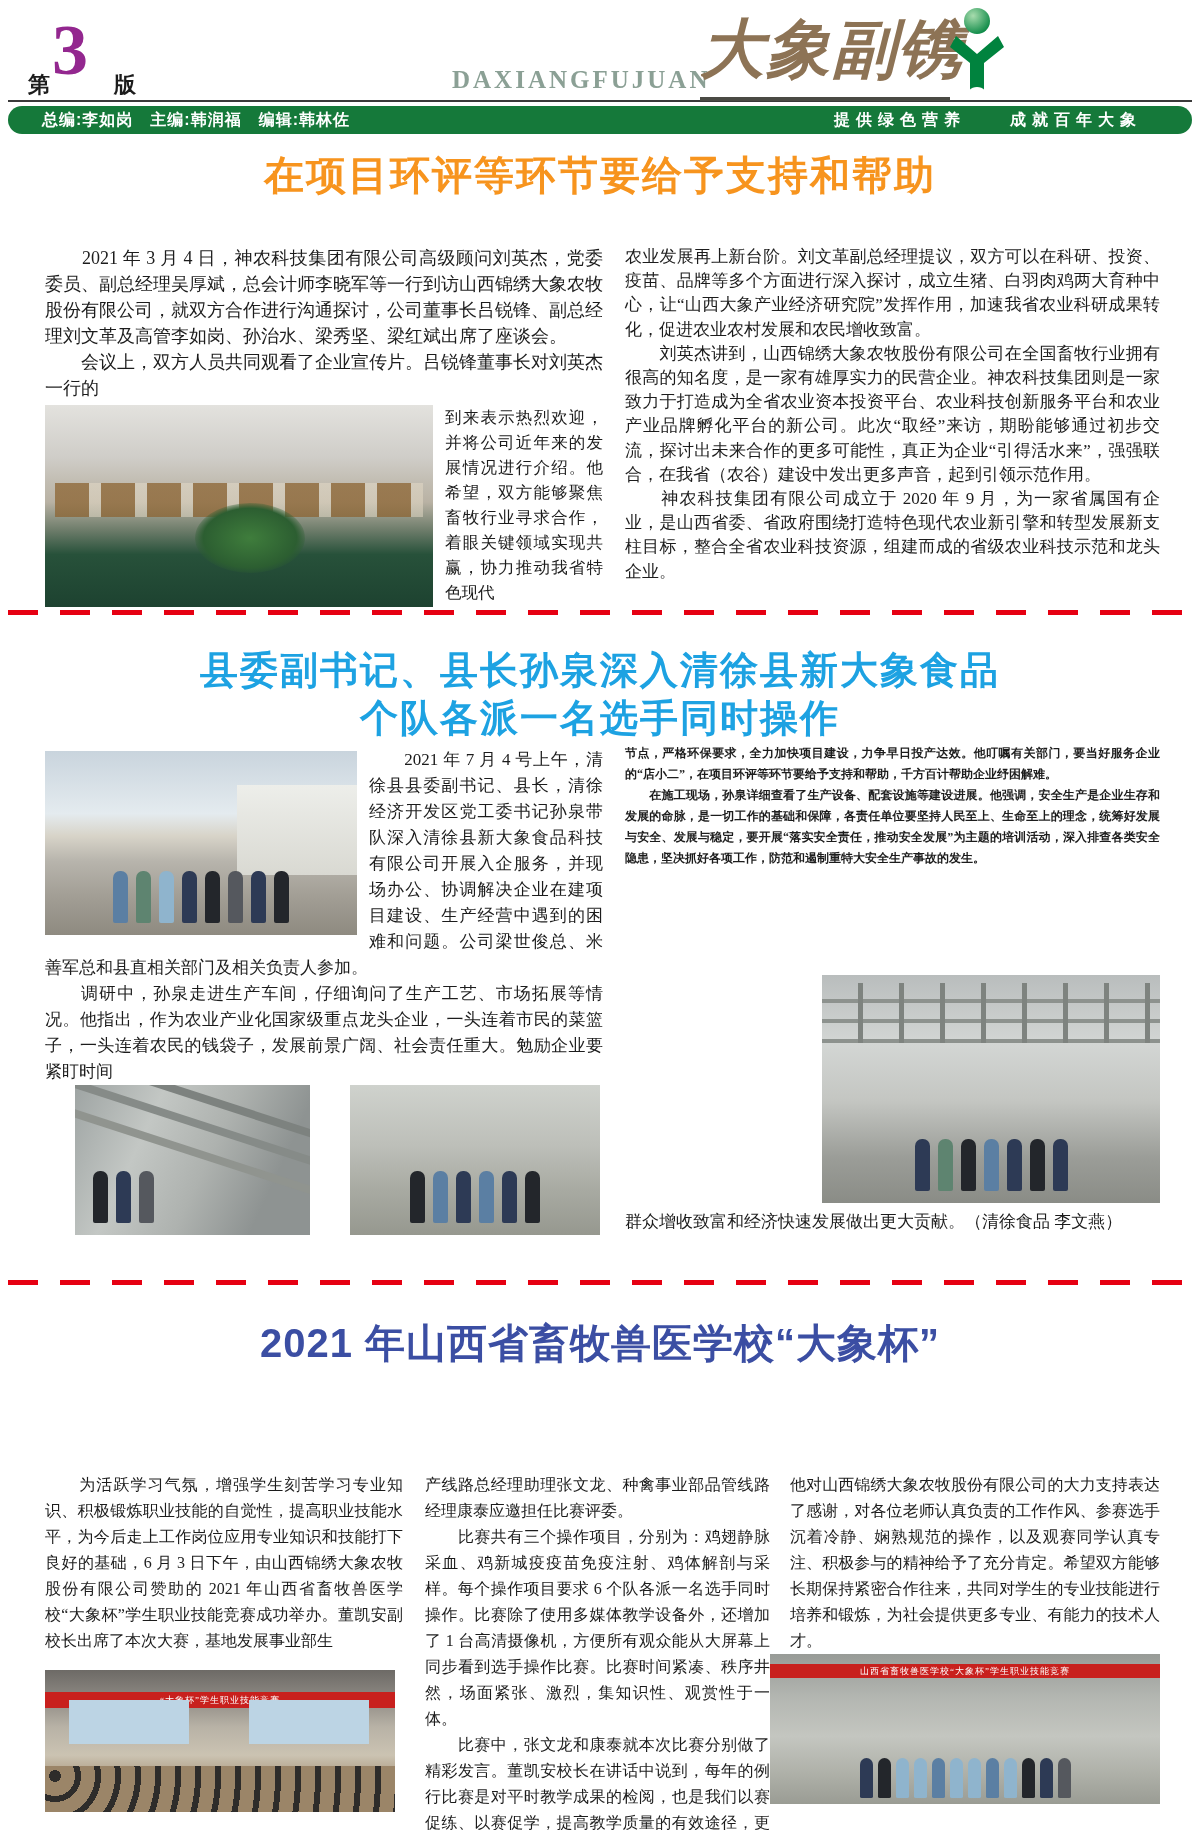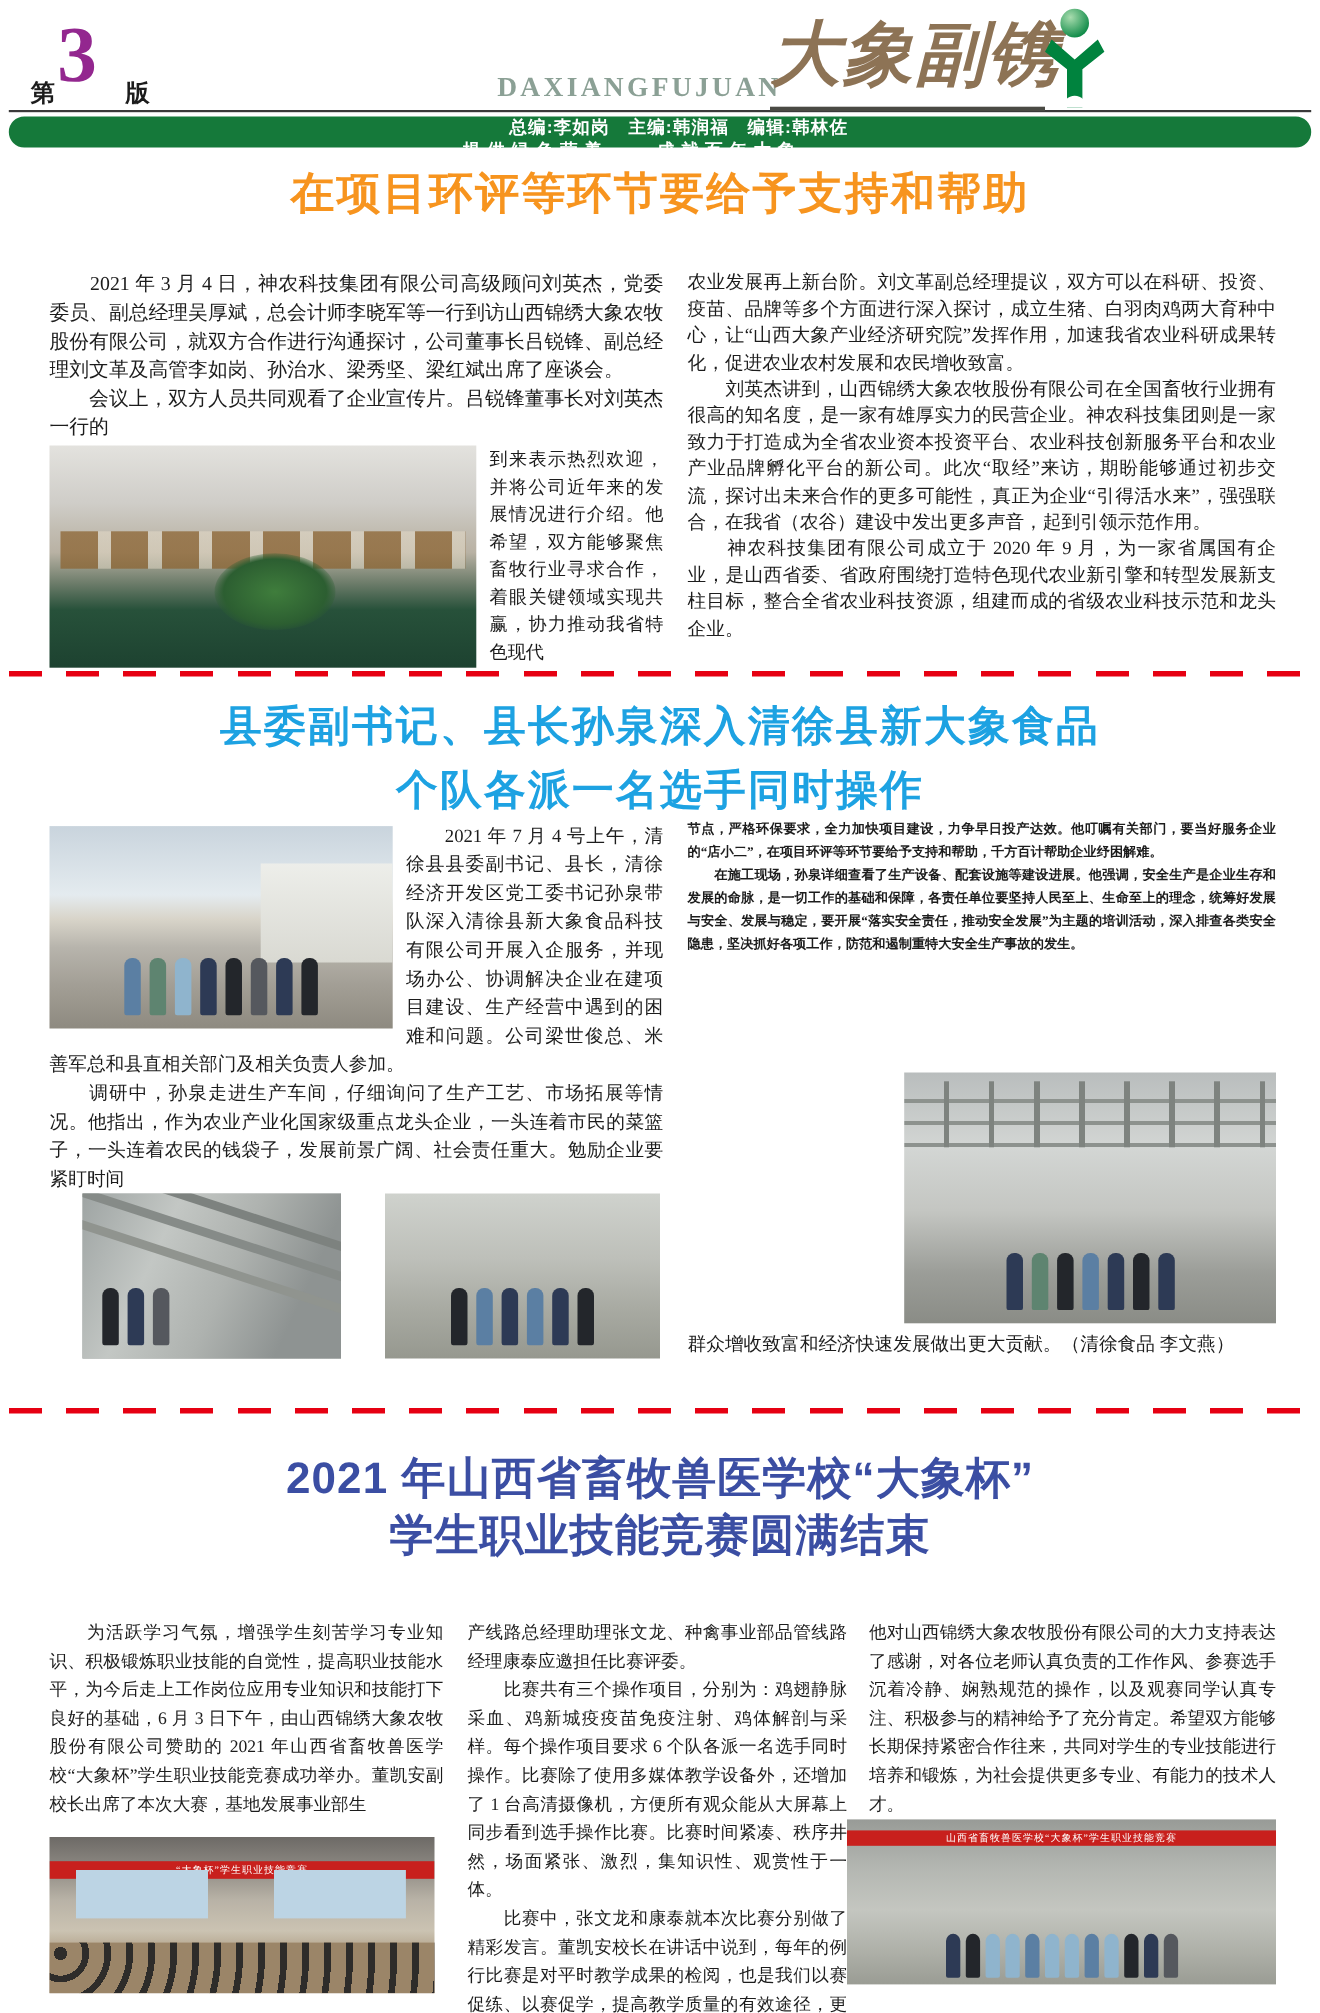--- a/index.html
+++ b/index.html
@@ -15,21 +15,21 @@
   #pageno{left:52px;top:14px;font-size:72px;font-weight:bold;color:#93278f;line-height:1;}
   #pageno-suffix{left:114px;top:70px;font-size:22px;font-weight:bold;}
   #head-rule{left:8px;top:100px;width:1184px;height:2px;background:#3a3a3a;}
   #masthead-rule{left:700px;top:97px;width:250px;height:4px;background:#4a4a44;}
   #masthead-roman{left:452px;top:66px;font-size:25px;letter-spacing:3px;color:#8ba095;
                   font-weight:bold;}
   #masthead-title{left:700px;top:8px;font-size:64px;font-weight:bold;color:#8d7355;
                   letter-spacing:2px;line-height:1.3;font-style:italic;}
   #brand-logo{left:944px;top:6px;width:66px;height:92px;}
   #infobar{left:8px;top:106px;width:1184px;height:28px;background:#15793a;border-radius:14px;
-           color:#fff;display:flex;justify-content:space-between;align-items:center;flex-direction:column;}
+           color:#fff;display:flex;justify-content:space-between;align-items:center;}
   #staff-line{margin-left:34px;font-size:16px;font-weight:bold;letter-spacing:1px;}
   #slogan{margin-right:50px;font-size:16px;font-weight:bold;letter-spacing:6px;}
 
   
   .red-dash{left:8px;width:1184px;height:5px;
             background:repeating-linear-gradient(90deg,#e60012 0 30px,transparent 30px 52px);}
 
   
   #a1{left:0;top:140px;width:1200px;height:470px;overflow:hidden;}
   #a1-title{position:absolute;left:0;top:8px;width:1200px;text-align:center;font-size:40px;
@@ -145,21 +145,21 @@
     <div id="a1-right">
       <p class="just">农业发展再上新台阶。刘文革副总经理提议，双方可以在科研、投资、疫苗、品牌等多个方面进行深入探讨，成立生猪、白羽肉鸡两大育种中心，让“山西大象产业经济研究院”发挥作用，加速我省农业科研成果转化，促进农业农村发展和农民增收致富。</p>
       <p class="just">　　刘英杰讲到，山西锦绣大象农牧股份有限公司在全国畜牧行业拥有很高的知名度，是一家有雄厚实力的民营企业。神农科技集团则是一家致力于打造成为全省农业资本投资平台、农业科技创新服务平台和农业产业品牌孵化平台的新公司。此次“取经”来访，期盼能够通过初步交流，探讨出未来合作的更多可能性，真正为企业“引得活水来”，强强联合，在我省（农谷）建设中发出更多声音，起到引领示范作用。</p>
       <p class="just">　　神农科技集团有限公司成立于 2020 年 9 月，为一家省属国有企业，是山西省委、省政府围绕打造特色现代农业新引擎和转型发展新支柱目标，整合全省农业科技资源，组建而成的省级农业科技示范和龙头企业。</p>
     </div>
   </div>
 
   <div class="abs red-dash" style="top:610px"></div>
 
   <div class="abs" id="a2">
-    <div class="a2-title" style="top:0">县委副书记、县长孙泉深入清徐县新大象食品</div>
+    <div class="a2-title" style="top:10px">县委副书记、县长孙泉深入清徐县新大象食品</div>
     <div class="a2-title" style="top:58px">个队各派一名选手同时操作</div>
 
     <div id="a2-left">
       <div class="photo" id="photo-outdoor">
         <div class="building"></div>
         <div class="figrow">
           <span class="fig f-blue"></span>
             <span class="fig f-teal"></span>
             <span class="fig f-lblue"></span>
           <span class="fig f-navy"></span>
@@ -213,21 +213,20 @@
       </div>
     </div>
 
     <div id="a2-bottom">群众增收致富和经济快速发展做出更大贡献。（清徐食品 李文燕）</div>
   </div>
 
   <div class="abs red-dash" style="top:1280px"></div>
 
   <div class="abs" id="a3">
     <div class="a3-title" style="top:14px">2021 年山西省畜牧兽医学校“大象杯”</div>
-    <div class="a3-title" style="top:66px">学生职业技能竞赛圆满结束</div>
 
     <div class="a3col" id="a3-col1">
       <p class="just">　　为活跃学习气氛，增强学生刻苦学习专业知识、积极锻炼职业技能的自觉性，提高职业技能水平，为今后走上工作岗位应用专业知识和技能打下良好的基础，6 月 3 日下午，由山西锦绣大象农牧股份有限公司赞助的 2021 年山西省畜牧兽医学校“大象杯”学生职业技能竞赛成功举办。董凯安副校长出席了本次大赛，基地发展事业部生</p>
     </div>
     <div class="a3col" id="a3-col2">
       <p class="just">产线路总经理助理张文龙、种禽事业部品管线路经理康泰应邀担任比赛评委。</p>
       <p class="just">　　比赛共有三个操作项目，分别为：鸡翅静脉采血、鸡新城疫疫苗免疫注射、鸡体解剖与采样。每个操作项目要求 6 个队各派一名选手同时操作。比赛除了使用多媒体教学设备外，还增加了 1 台高清摄像机，方便所有观众能从大屏幕上同步看到选手操作比赛。比赛时间紧凑、秩序井然，场面紧张、激烈，集知识性、观赏性于一体。</p>
       <p class="just">　　比赛中，张文龙和康泰就本次比赛分别做了精彩发言。董凯安校长在讲话中说到，每年的例行比赛是对平时教学成果的检阅，也是我们以赛促练、以赛促学，提高教学质量的有效途径，更是我们实现产教融合、校企合作的靓丽窗口。</p>
     </div>
     <div class="a3col" id="a3-col3">

